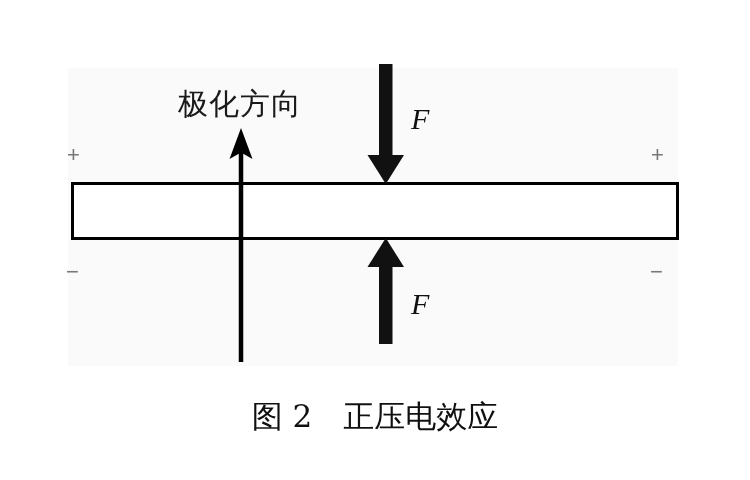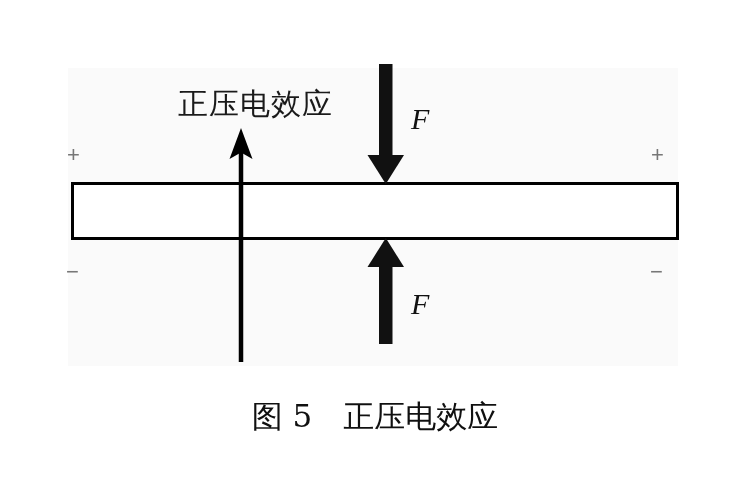--- a/index.html
+++ b/index.html
@@ -111,29 +111,29 @@
       <rect x="379" y="64" width="13.5" height="94" fill="#111111"></rect>
       <polygon points="385.8,184 367.5,155 404,155" fill="#111111"></polygon>
     </g>
 
     <g>
       <rect x="379" y="266" width="13.5" height="78" fill="#111111"></rect>
       <polygon points="385.8,238 367.5,267 404,267" fill="#111111"></polygon>
     </g>
   </svg>
 
-  <div id="polarization-label">正压电效应</div>
+  <div id="polarization-label">极化方向</div>
 
   <div id="force-label-top" class="force-label">F</div>
 
   <div id="force-label-bottom" class="force-label">F</div>
 
   <div id="charge-plus-left" class="charge-sign">+</div>
 
   <div id="charge-plus-right" class="charge-sign">+</div>
 
   <div id="charge-minus-left" class="charge-sign">−</div>
 
   <div id="charge-minus-right" class="charge-sign">−</div>
 
-  <div id="figure-caption">图 5　正压电效应</div>
+  <div id="figure-caption">图 2　正压电效应</div>
 
 </div>
 
 </body></html>

